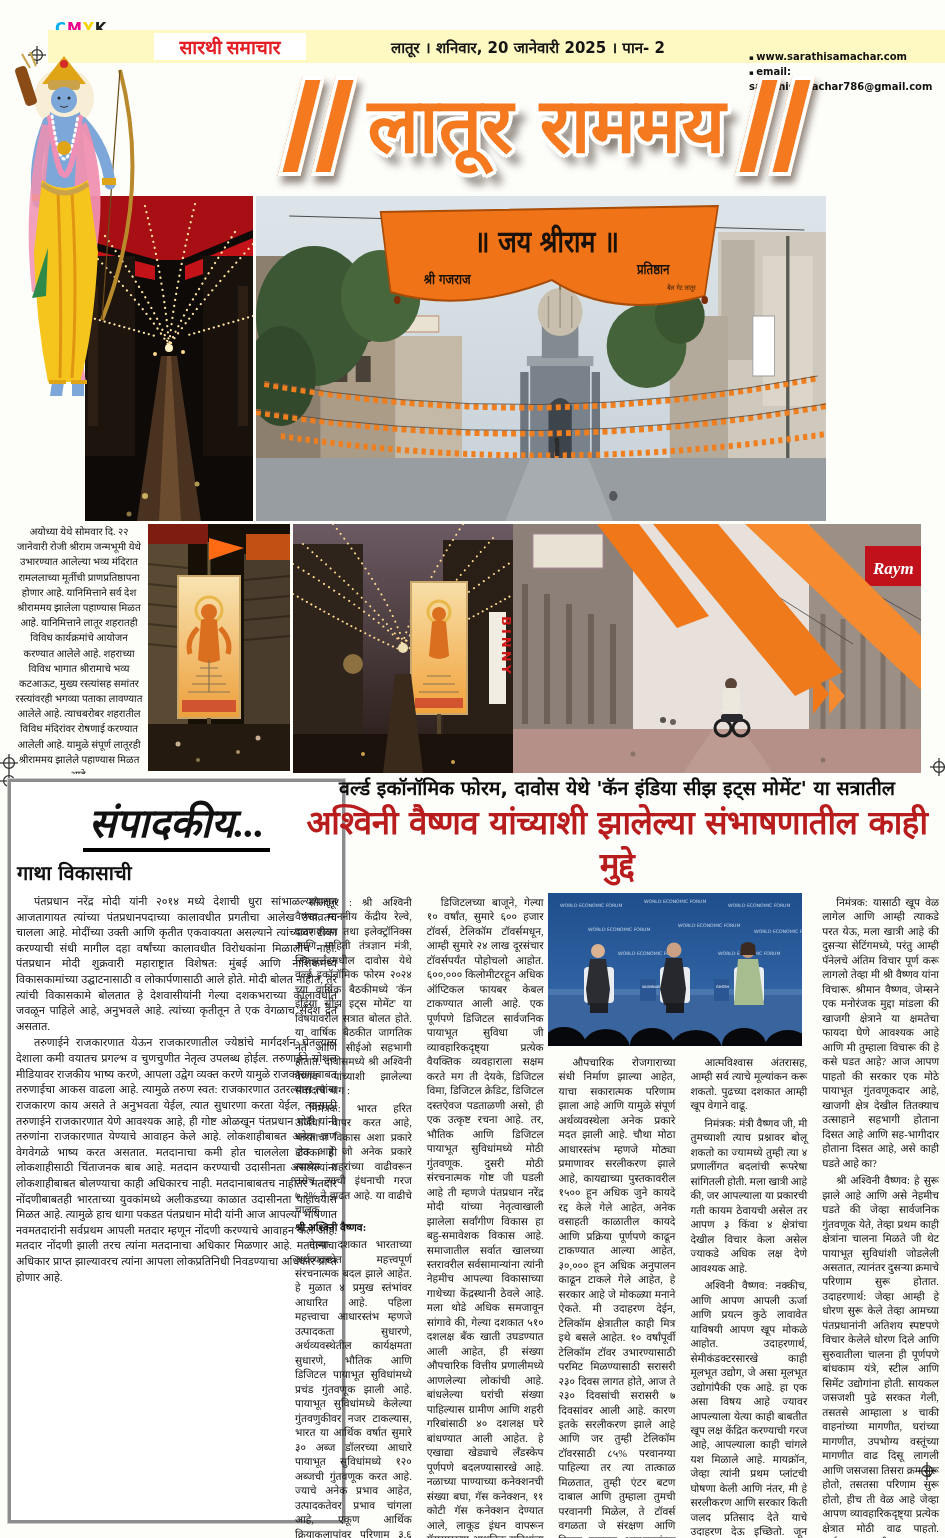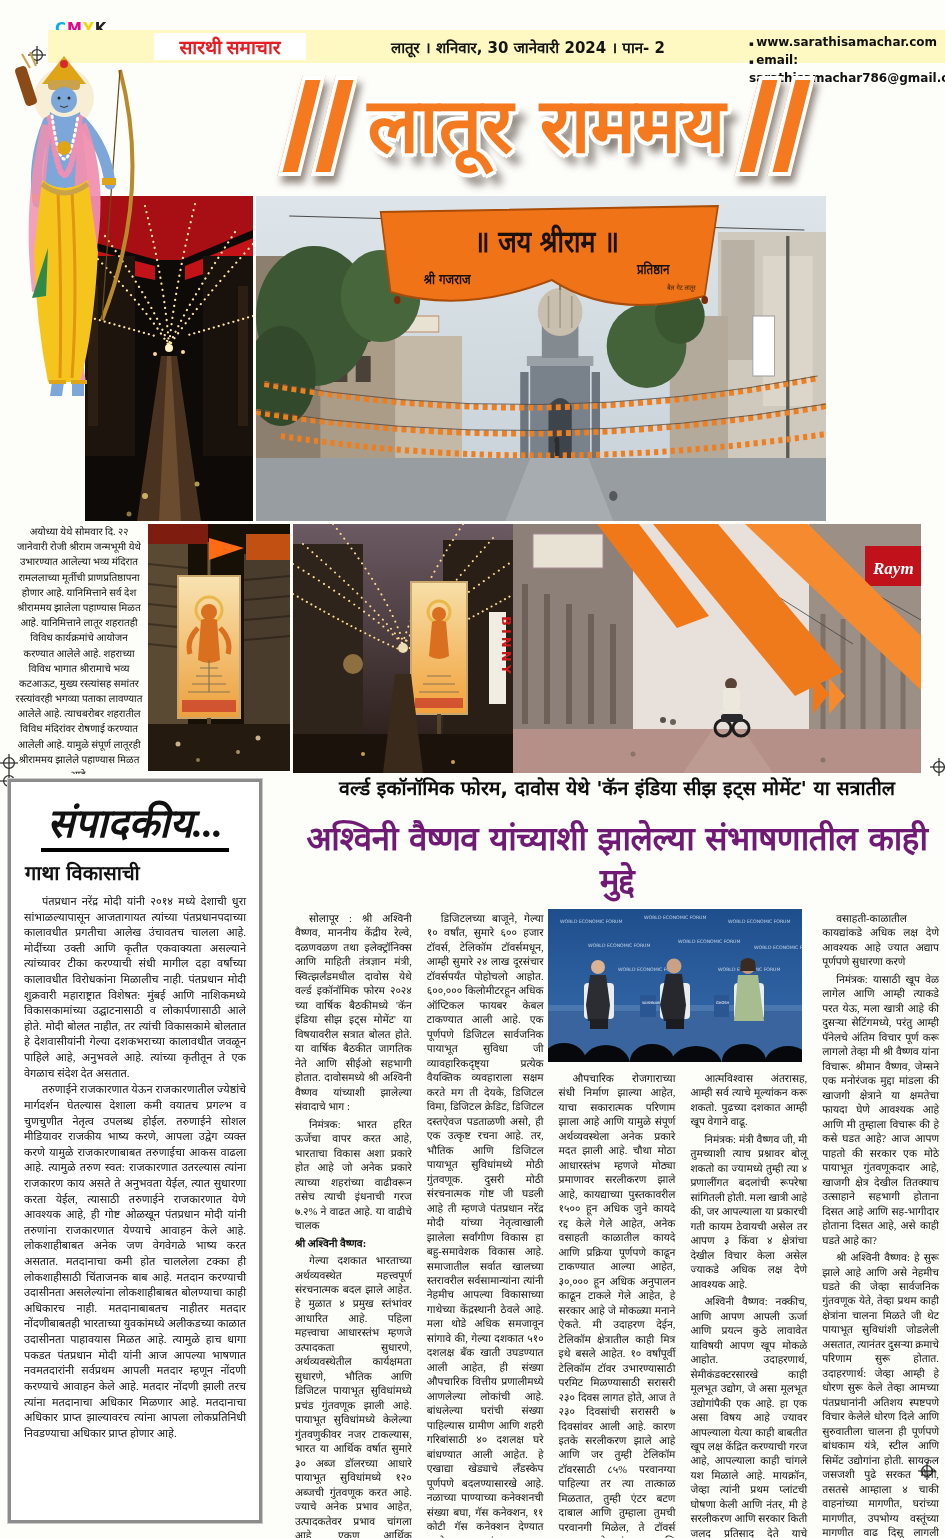--- a/index.html
+++ b/index.html
@@ -10,50 +10,50 @@
   .regmark{width:18px;height:18px;}
   .cmyk{font-family:"DejaVu Sans",sans-serif;font-size:15px;font-weight:bold;letter-spacing:1px;}
   .cmyk .c{color:#00aeef}.cmyk .m{color:#ec008c}.cmyk .y{color:#f5d400}.cmyk .k{color:#222}
   
   .masthead{left:48px;top:30px;width:897px;height:33px;background:#fef9c3;display:flex;align-items:center;}
   .logo-box{position:absolute;left:106px;top:3px;width:152px;height:27px;background:#fff;
             display:flex;align-items:center;justify-content:center;}
   .logo-box span{color:#e31e24;font-weight:bold;font-size:19px;font-family:"Liberation Serif",serif;}
   .dateline{position:absolute;left:300px;width:360px;text-align:center;font-weight:bold;
             font-size:15px;font-family:"DejaVu Sans",sans-serif;color:#151515;}
-  .mast-right{position:absolute;right:6px;top:3px;width:190px;font-family:"DejaVu Sans",sans-serif;
-              font-size:12px;font-weight:bold;color:#111;line-height:1.5;}
+  .mast-right{position:absolute;right:6px;top:19px;width:190px;font-family:"DejaVu Sans",sans-serif;
+              font-size:10px;font-weight:bold;color:#111;line-height:1.5;}
   .mast-right .row::before{content:"▪ ";font-size:7px;}
   
   .banner-title{left:148px;top:58px;width:797px;height:136px;display:flex;align-items:center;justify-content:center;gap:22px;}
   .tbar{width:15px;height:92px;background:#f4791f;border:4px solid #fff;transform:skewX(-14deg);
         box-shadow:5px 7px 7px rgba(40,20,5,.5);}
   .tbar + .tbar{margin-left:-12px;}
   .title-text{font-family:"DejaVu Sans",sans-serif;font-weight:800;font-size:76px;color:#f4791f;line-height:1;
       text-shadow:-3px -3px 0 #fff,3px -3px 0 #fff,-3px 3px 0 #fff,3px 3px 0 #fff,
                   -4px 0 0 #fff,4px 0 0 #fff,0 4px 0 #fff,0 -4px 0 #fff,9px 11px 9px rgba(30,15,0,.55);}
   .photo{overflow:hidden;background:#ccc;}
   .photo svg{display:block;width:100%;height:100%;}
   
   .lead-story{left:14px;top:524px;width:130px;height:250px;font-size:10px;line-height:1.52;
               text-align:center;overflow:hidden;}
   
-  .editorial{left:8px;top:779px;width:254px;height:744px;border:3px solid #8c8c8c;outline:1px solid #c9c9c9;
-             background:#fff;padding:8px 12px;box-sizing:border-box;overflow:hidden;}
+  .editorial{left:8px;top:779px;width:337px;height:744px;border:3px solid #8c8c8c;outline:1px solid #c9c9c9;
+             background:#fff;padding:8px 4px;box-sizing:border-box;overflow:hidden;}
   .ed-title{text-align:center;margin:4px 0 10px 0;}
   .ed-title span{font-family:"Liberation Serif",serif;font-style:italic;font-weight:bold;font-size:40px;
                  border-bottom:4px solid #000;padding:0 6px 2px 6px;}
   .ed-head{font-family:"DejaVu Sans",sans-serif;font-weight:bold;font-size:20px;margin:10px 0 8px 2px;}
   .ed-body p{margin:1px;text-align:justify;font-size:11px;line-height:1.42;text-indent:18px;}
   
   .article{left:292px;top:777px;width:650px;height:753px;}
   .kicker{font-family:"DejaVu Sans",sans-serif;font-weight:bold;font-size:19.5px;text-align:center;
           line-height:1.2;color:#0d0d0d;}
   .headline{font-family:"DejaVu Sans",sans-serif;font-weight:900;font-size:33px;text-align:center;
-            line-height:1.25;margin-top:18px;color:#701a75;letter-spacing:-.5px;}
+            line-height:1.25;margin-top:2px;color:#b91c1c;letter-spacing:-.5px;}
   .art-body{position:relative;margin-top:8px;height:660px;display:flex;gap:9px;}
   .art-col{flex:1 1 0;overflow:hidden;font-size:10.5px;line-height:1.38;text-align:justify;}
   .art-col p{margin:3px;text-indent:14px;}
   .col-sub{font-weight:bold;text-indent:0 !important;}
   .pad-photo{padding-top:160px;}
   .wef-photo{position:absolute;left:256px;top:0;width:254px;height:153px;}
 </style>
 </head>
 <body>
 
@@ -94,21 +94,21 @@
       <circle cx="10" cy="10" r="6" fill="none" stroke="#333" stroke-width="1.4"></circle>
       <line x1="10" y1="0" x2="10" y2="20" stroke="#333" stroke-width="1.4"></line>
       <line x1="0" y1="10" x2="20" y2="10" stroke="#333" stroke-width="1.4"></line>
     </svg>
   <div class="abs cmyk" style="left:58px;top:1500px"><span class="c">C</span><span class="m">M</span><span class="y">Y</span><span class="k">K</span></div>
 
   <div class="abs masthead">
     <div class="logo-box">
         <span>सारथी समाचार</span>
       </div>
-    <div class="dateline">लातूर । शनिवार, 30 जानेवारी 2024 । पान- 2</div>
+    <div class="dateline">लातूर । शनिवार, 20 जानेवारी 2025 । पान- 2</div>
     <div class="mast-right">
       <div class="row">www.sarathisamachar.com</div>
       <div class="row">email: sarathisamachar786@gmail.com</div>
     </div>
   </div>
 
   <div class="abs" style="left:2px;top:52px;width:162px;height:346px;z-index:6">
     <svg viewBox="0 0 162 346" preserveAspectRatio="none">
       <ellipse cx="62" cy="46" rx="30" ry="30" fill="#f7ecd2" opacity="0.9"></ellipse>
       <path d="M40,32 L62,4 L84,32 Z" fill="#e0a417"></path>
@@ -438,21 +438,20 @@
         <p>औपचारिक रोजगाराच्या संधी निर्माण झाल्या आहेत, याचा सकारात्मक परिणाम झाला आहे आणि यामुळे संपूर्ण अर्थव्यवस्थेला अनेक प्रकारे मदत झाली आहे. चौथा मोठा आधारस्तंभ म्हणजे मोठ्या प्रमाणावर सरलीकरण झाले आहे, कायद्याच्या पुस्तकावरील १५०० हून अधिक जुने कायदे रद्द केले गेले आहेत, अनेक वसाहती काळातील कायदे आणि प्रक्रिया पूर्णपणे काढून टाकण्यात आल्या आहेत, ३०,००० हून अधिक अनुपालन काढून टाकले गेले आहेत, हे सरकार आहे जे मोकळ्या मनाने ऐकते. मी उदाहरण देईन, टेलिकॉम क्षेत्रातील काही मित्र इथे बसले आहेत. १० वर्षांपूर्वी टेलिकॉम टॉवर उभारण्यासाठी परमिट मिळण्यासाठी सरासरी २३० दिवस लागत होते, आज ते २३० दिवसांची सरासरी ७ दिवसांवर आली आहे. कारण इतके सरलीकरण झाले आहे आणि जर तुम्ही टेलिकॉम टॉवरसाठी ८५% परवानग्या पाहिल्या तर त्या तात्काळ मिळतात, तुम्ही एंटर बटण दाबाल आणि तुम्हाला तुमची परवानगी मिळेल, ते टॉवर्स वगळता जे संरक्षण आणि विमान वाहतूक आस्थापनांच्या जवळ आहेत. इतर सर्व काही व्यावहारिकदृष्ट्या तात्काळ आहे. सध्याच्या सरकारच्या काळात हेच सरलीकरण होत आहे. हे ४ स्तंभ, भौतिक आणि डिजिटल दोन्ही पायाभूत सुविधांमध्ये गुंतवणूक, सर्वसमावेशक वाढ, उत्पादनावर लक्ष केंद्रित करणे आणि मोठ्या प्रमाणात सरलीकरण, यामुळेच आम्हाला ही वाढ मिळाली आहे आणि ९५%</p>
       </div>
 
       <div class="art-col pad-photo">
         <p>आत्मविश्वास अंतरासह, आम्ही सर्व त्याचे मूल्यांकन करू शकतो. पुढच्या दशकात आम्ही खूप वेगाने वाढू.</p>
         <p>निमंत्रक: मंत्री वैष्णव जी, मी तुमच्याशी त्याच प्रश्नावर बोलू शकतो का ज्यामध्ये तुम्ही त्या ४ प्रणालींगत बदलांची रूपरेषा सांगितली होती. मला खात्री आहे की, जर आपल्याला या प्रकारची गती कायम ठेवायची असेल तर आपण ३ किंवा ४ क्षेत्रांचा देखील विचार केला असेल ज्याकडे अधिक लक्ष देणे आवश्यक आहे.</p>
         <p>अश्विनी वैष्णव: नक्कीच, आणि आपण आपली ऊर्जा आणि प्रयत्न कुठे लावावेत याविषयी आपण खूप मोकळे आहोत. उदाहरणार्थ, सेमीकंडक्टरसारखे काही मूलभूत उद्योग, जे असा मूलभूत उद्योगांपैकी एक आहे. हा एक असा विषय आहे ज्यावर आपल्याला येत्या काही बाबतीत खूप लक्ष केंद्रित करण्याची गरज आहे, आपल्याला काही चांगले यश मिळाले आहे. मायक्रॉन, जेव्हा त्यांनी प्रथम प्लांटची घोषणा केली आणि नंतर, मी हे सरलीकरण आणि सरकार किती जलद प्रतिसाद देते याचे उदाहरण देऊ इच्छितो. जून २०२३ मध्ये प्लांटची घोषणा करण्यात आली होती, ९० दिवसांच्या आत त्याला सर्व आवश्यक परवानग्या मिळाल्या, सर्व करार झाले आणि त्याचे बांधकाम सुरू झाले. देश या वेगाने प्रतिक्रिया देत आहे. त्यामुळे या मूलभूत उद्योगांवर अधिक लक्ष केंद्रित करणे आवश्यक आहे. आम्हाला निश्चितपणे इतर अनेक</p>
       </div>
 
       <div class="art-col">
-        <p>वसाहती-काळातील कायद्यांकडे अधिक लक्ष देणे आवश्यक आहे ज्यात अद्याप पूर्णपणे सुधारणा करणे</p>
         <p>निमंत्रक: यासाठी खूप वेळ लागेल आणि आम्ही त्याकडे परत येऊ, मला खात्री आहे की दुसऱ्या सेटिंगमध्ये, परंतु आम्ही पॅनेलचे अंतिम विचार पूर्ण करू लागलो तेव्हा मी श्री वैष्णव यांना विचारू. श्रीमान वैष्णव, जेम्सने एक मनोरंजक मुद्दा मांडला की खाजगी क्षेत्राने या क्षमतेचा फायदा घेणे आवश्यक आहे आणि मी तुम्हाला विचारू की हे कसे घडत आहे? आज आपण पाहतो की सरकार एक मोठे पायाभूत गुंतवणूकदार आहे, खाजगी क्षेत्र देखील तितक्याच उत्साहाने सहभागी होताना दिसत आहे आणि सह-भागीदार होताना दिसत आहे, असे काही घडते आहे का?</p>
         <p>श्री अश्विनी वैष्णव: हे सुरू झाले आहे आणि असे नेहमीच घडते की जेव्हा सार्वजनिक गुंतवणूक येते, तेव्हा प्रथम काही क्षेत्रांना चालना मिळते जी थेट पायाभूत सुविधांशी जोडलेली असतात, त्यानंतर दुसऱ्या क्रमाचे परिणाम सुरू होतात. उदाहरणार्थ: जेव्हा आम्ही हे धोरण सुरू केले तेव्हा आमच्या पंतप्रधानांनी अतिशय स्पष्टपणे विचार केलेले धोरण दिले आणि सुरुवातीला चालना ही पूर्णपणे बांधकाम यंत्रे, स्टील आणि सिमेंट उद्योगांना होती. सायकल जसजशी पुढे सरकत गेली, तसतसे आम्हाला ४ चाकी वाहनांच्या मागणीत, घरांच्या मागणीत, उपभोग्य वस्तूंच्या मागणीत वाढ दिसू लागली आणि जसजसा तिसरा क्रम सुरू होतो, तसतसा परिणाम सुरू होतो, हीच ती वेळ आहे जेव्हा आपण व्यावहारिकदृष्ट्या प्रत्येक क्षेत्रात मोठी वाढ पाहतो. अर्थव्यवस्था, जी आज सुरू झाली आहे आणि अर्थव्यवस्थेच्या संरचनेत गुंतवणूक ही एकूण जीडीपीच्या सुमारे २८% होती जी आता एकूण अर्थव्यवस्थेच्या ३१% वरून ३२% पर्यंत वाढली आहे. त्यामुळे हे सरकारी आणि सार्वजनिक क्षेत्र तसेच खाजगी क्षेत्राकडून येत आहे.</p>
       </div>
 
       <div class="wef-photo photo">
         <svg viewBox="0 0 254 153" preserveAspectRatio="none">
           <defs>
               <linearGradient id="wefbg" x1="0" y1="0" x2="0" y2="1">
             <stop offset="0" stop-color="#1f4e8c"></stop>
                 <stop offset="1" stop-color="#3a6fb0"></stop>

